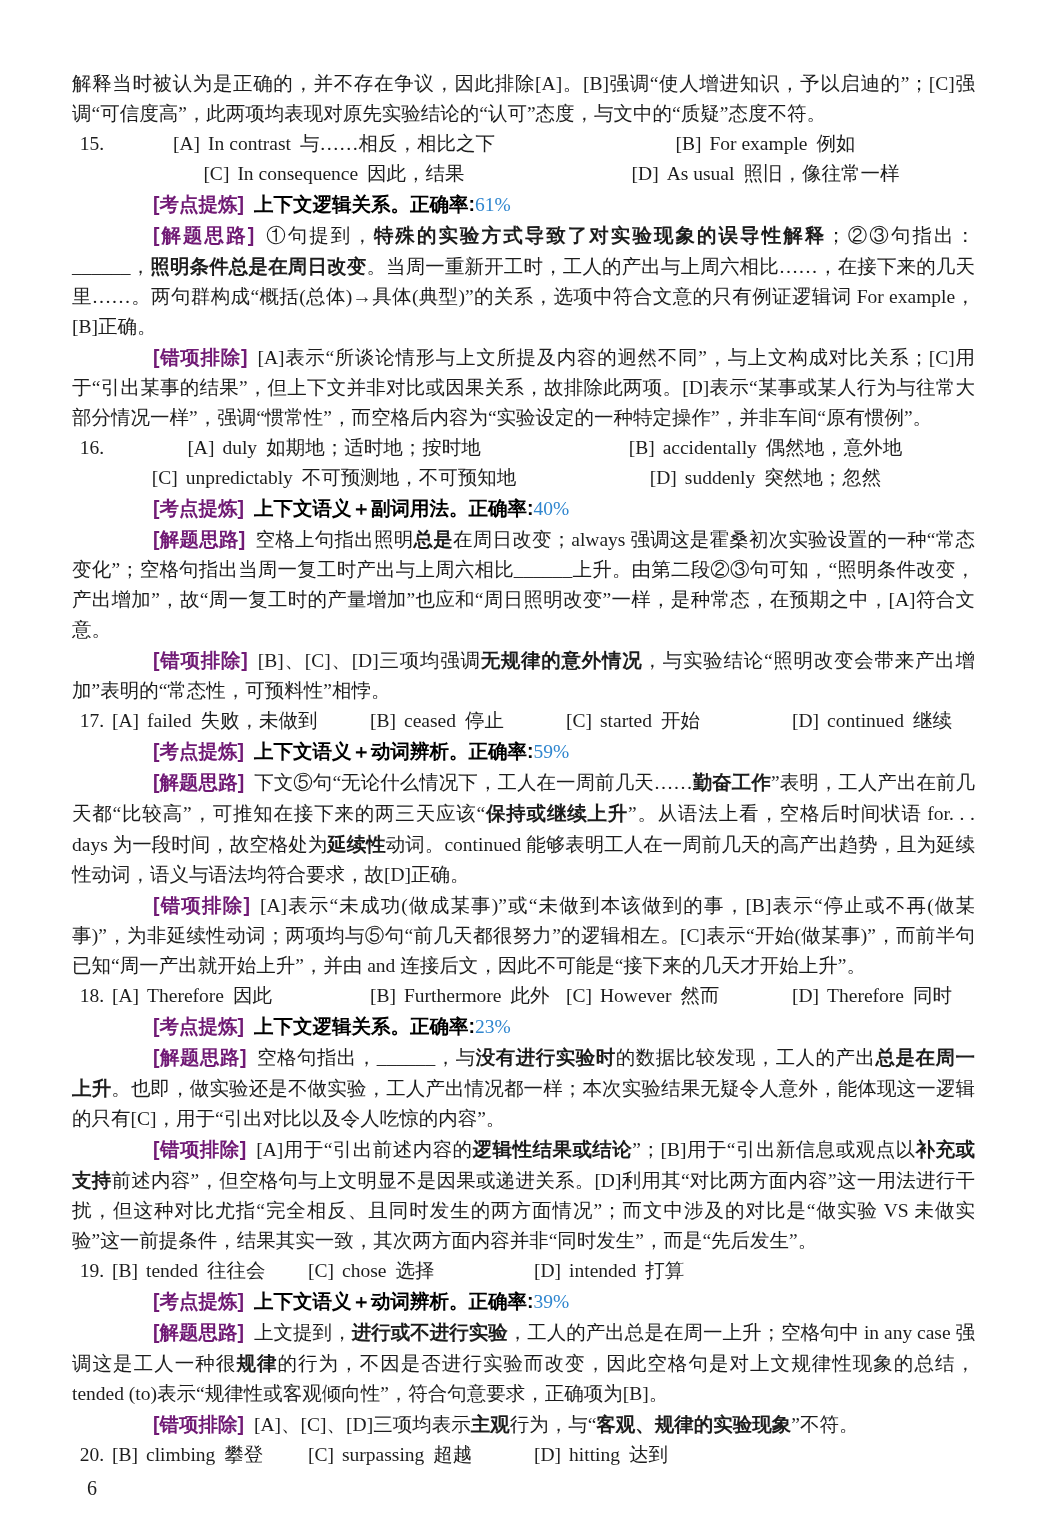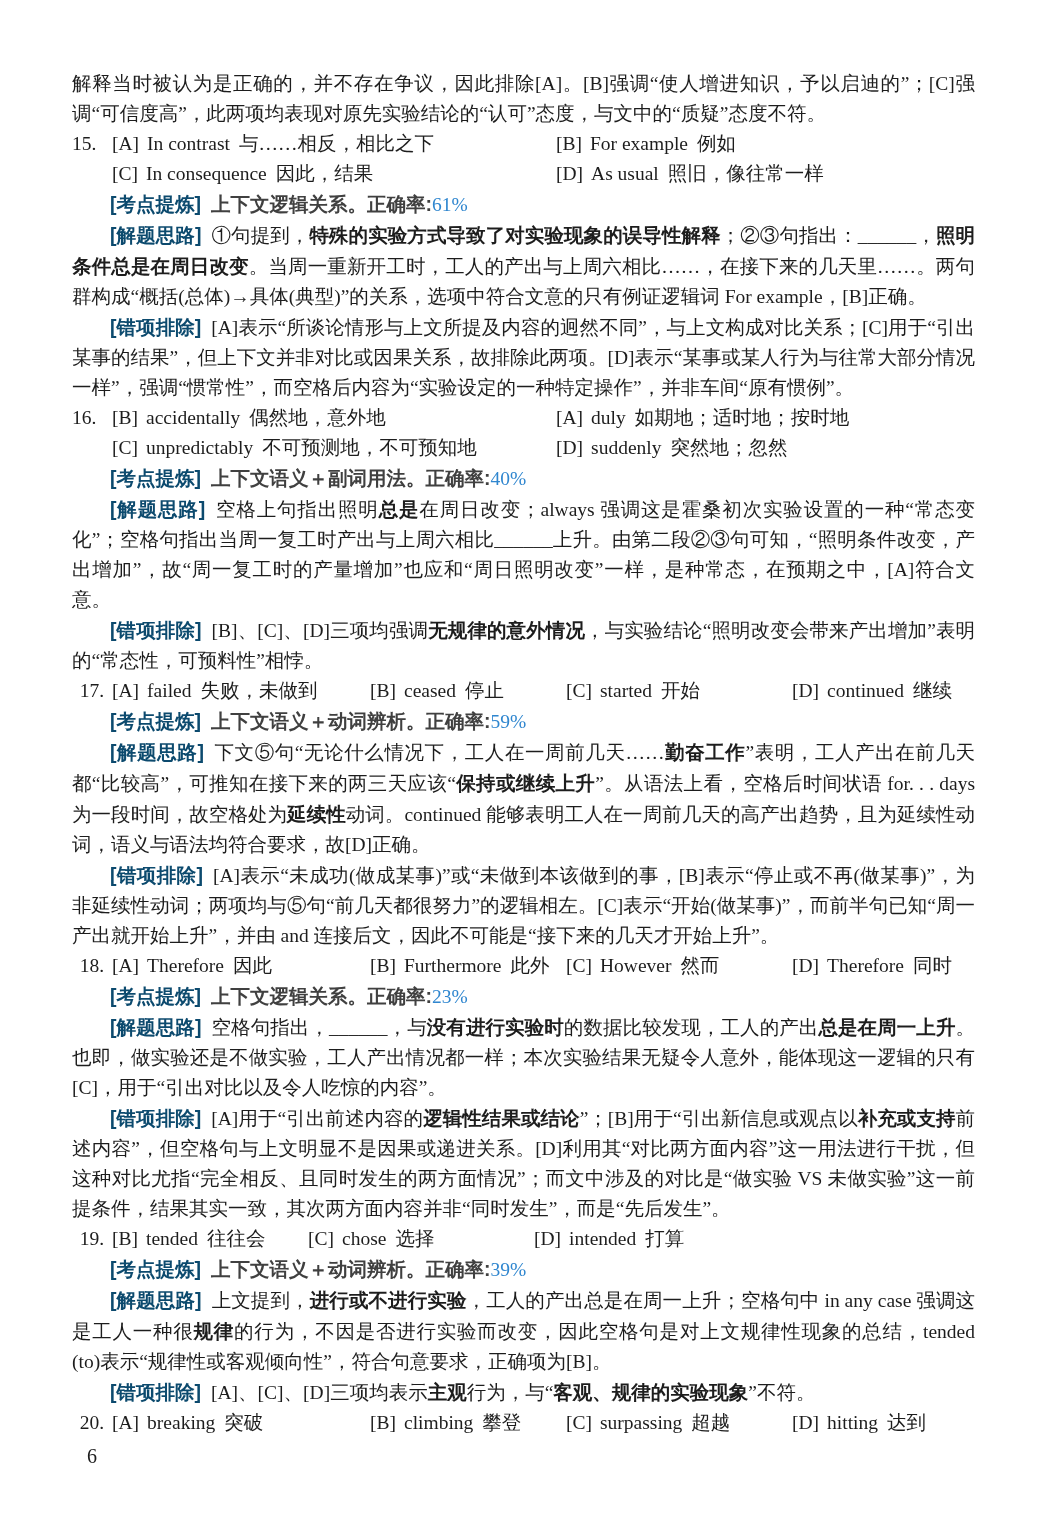--- a/index.html
+++ b/index.html
@@ -15,33 +15,34 @@
     color:#1d1d1d;
     overflow:hidden;
   }
   p{margin:0;}
   .para,.expl,.kd{text-align:justify;}
   .expl,.kd{text-indent:38px;}
   
   .b{font-family:"Liberation Sans","DejaVu Sans",sans-serif;font-weight:700;}
   
   .lbl{
-    color:#0c4a6e;
+    color:#701a75;
     font-family:"Liberation Sans","DejaVu Sans",sans-serif;
     font-weight:700;
     margin-right:10px;
+    margin-left:43px;
   }
   .kd-text{
-    color:#404040;
+    color:#000000;
     font-family:"Liberation Sans","DejaVu Sans",sans-serif;
     font-weight:700;
   }
   .kd-rate{color:#2f86cf;}
   
-  .optgrid{display:grid;grid-template-columns:40px 444px 1fr;}
+  .optgrid{display:grid;grid-template-columns:40px 444px 1fr;text-align:center;}
   
   .row4{display:flex;}
   .row4 .qnum{flex:0 0 40px;text-align:center;}
   .row4 .o1{flex:0 0 258px;}
   .row4 .o2{flex:0 0 196px;}
   .row4 .o3{flex:0 0 226px;}
   .row4 .o4{flex:1 1 auto;}
   .qnum{display:inline-block;}
   .okey{margin-right:8px;}
   .oen{margin-right:9px;}
@@ -68,22 +69,22 @@
       <span class="opt"><span class="okey">[D]</span><span class="oen">As usual</span><span class="ocn">照旧，像往常一样</span></span>
     </div>
     <p class="kd"><span class="lbl">[考点提炼]</span><span class="kd-text">上下文逻辑关系。正确率:</span><span class="kd-rate">61%</span></p>
     <p class="expl"><span class="lbl">[解题思路]</span><span><span>①句提到，</span><span class="b">特殊的实验方式导致了对实验现象的误导性解释</span><span>；②③句指出：______，</span><span class="b">照明条件总是在周日改变</span><span>。当周一重新开工时，工人的产出与上周六相比……，在接下来的几天里……。两句群构成“概括(总体)→具体(典型)”的关系，选项中符合文意的只有例证逻辑词 For example，[B]正确。</span></span></p>
     <p class="expl"><span class="lbl">[错项排除]</span><span><span>[A]表示“所谈论情形与上文所提及内容的迥然不同”，与上文构成对比关系；[C]用于“引出某事的结果”，但上下文并非对比或因果关系，故排除此两项。[D]表示“某事或某人行为与往常大部分情况一样”，强调“惯常性”，而空格后内容为“实验设定的一种特定操作”，并非车间“原有惯例”。</span></span></p>
   </section>
 
   <section>
     <div class="optgrid">
       <span class="qnum">16.</span>
+      <span class="opt"><span class="okey">[A]</span><span class="oen">duly</span><span class="ocn">如期地；适时地；按时地</span></span>
       <span class="opt"><span class="okey">[B]</span><span class="oen">accidentally</span><span class="ocn">偶然地，意外地</span></span>
-      <span class="opt"><span class="okey">[A]</span><span class="oen">duly</span><span class="ocn">如期地；适时地；按时地</span></span>
       <span></span>
       <span class="opt"><span class="okey">[C]</span><span class="oen">unpredictably</span><span class="ocn">不可预测地，不可预知地</span></span>
       <span class="opt"><span class="okey">[D]</span><span class="oen">suddenly</span><span class="ocn">突然地；忽然</span></span>
     </div>
     <p class="kd"><span class="lbl">[考点提炼]</span><span class="kd-text">上下文语义＋副词用法。正确率:</span><span class="kd-rate">40%</span></p>
     <p class="expl"><span class="lbl">[解题思路]</span><span><span>空格上句指出照明</span><span class="b">总是</span><span>在周日改变；always 强调这是霍桑初次实验设置的一种“常态变化”；空格句指出当周一复工时产出与上周六相比______上升。由第二段②③句可知，“照明条件改变，产出增加”，故“周一复工时的产量增加”也应和“周日照明改变”一样，是种常态，在预期之中，[A]符合文意。</span></span></p>
     <p class="expl"><span class="lbl">[错项排除]</span><span><span>[B]、[C]、[D]三项均强调</span><span class="b">无规律的意外情况</span><span>，与实验结论“照明改变会带来产出增加”表明的“常态性，可预料性”相悖。</span></span></p>
   </section>
 
   <section>
@@ -120,21 +121,20 @@
       <span class="opt o4"><span class="okey">[D]</span><span class="oen">intended</span><span class="ocn">打算</span></span>
     </div>
     <p class="kd"><span class="lbl">[考点提炼]</span><span class="kd-text">上下文语义＋动词辨析。正确率:</span><span class="kd-rate">39%</span></p>
     <p class="expl"><span class="lbl">[解题思路]</span><span><span>上文提到，</span><span class="b">进行或不进行实验</span><span>，工人的产出总是在周一上升；空格句中 in any case 强调这是工人一种很</span><span class="b">规律</span><span>的行为，不因是否进行实验而改变，因此空格句是对上文规律性现象的总结，tended (to)表示“规律性或客观倾向性”，符合句意要求，正确项为[B]。</span></span></p>
     <p class="expl"><span class="lbl">[错项排除]</span><span><span>[A]、[C]、[D]三项均表示</span><span class="b">主观</span><span>行为，与“</span><span class="b">客观、规律的实验现象</span><span>”不符。</span></span></p>
   </section>
 
   <section>
     <div class="row4">
       <span class="qnum">20.</span>
-      <span class="opt o1"><span class="okey">[A]</span><span class="oen">breaking</span><span class="ocn">突破</span></span>
       <span class="opt o2"><span class="okey">[B]</span><span class="oen">climbing</span><span class="ocn">攀登</span></span>
       <span class="opt o3"><span class="okey">[C]</span><span class="oen">surpassing</span><span class="ocn">超越</span></span>
       <span class="opt o4"><span class="okey">[D]</span><span class="oen">hitting</span><span class="ocn">达到</span></span>
     </div>
   </section>
 
   <div class="pagenum">6</div>
 
 </div>
 

